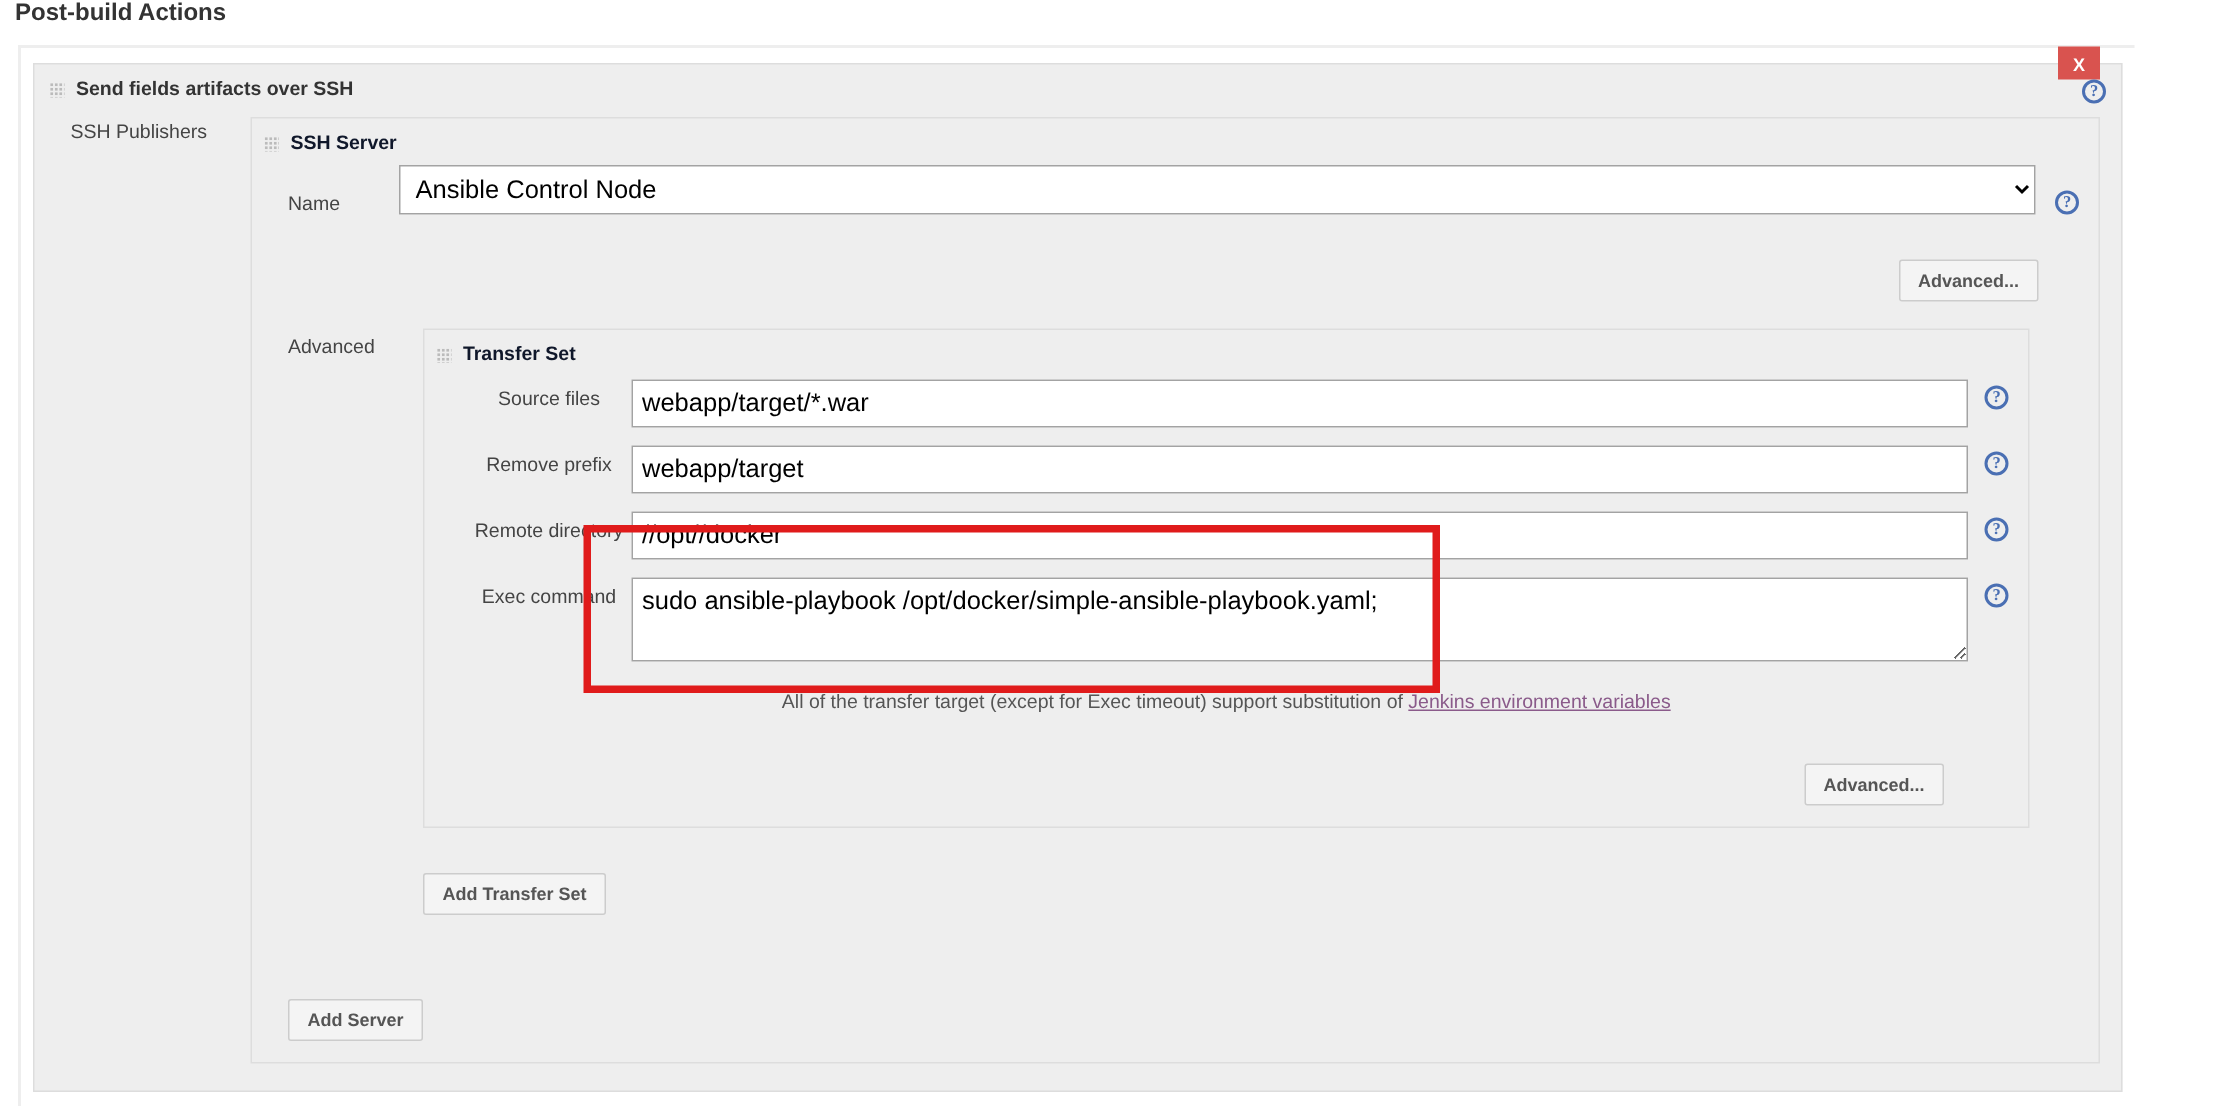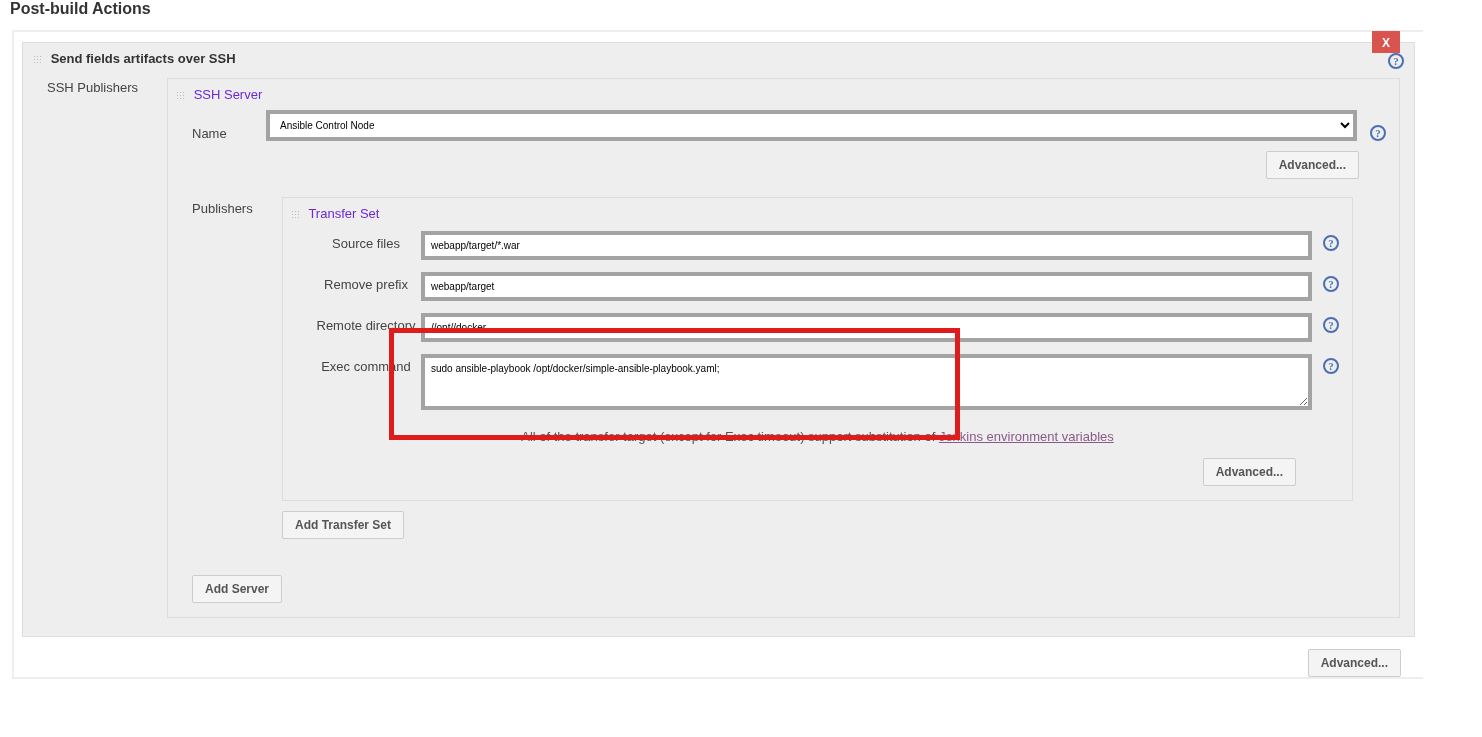--- a/index.html
+++ b/index.html
@@ -88,53 +88,55 @@
   .publishers-box {
     flex: 1;
     border: 1px solid #ddd;
     background: #eee;
     margin-right: 6px;
     position: relative;
     padding: 8px 8px 14px 8px;
   }
   .sub-header {
     padding: 0 0 4px 0;
-    color: #6d28d9;
+    color: #0f172a;
+    font-weight: bold;
   }
   .form-row {
     display: flex;
     align-items: flex-end;
     padding: 4px 0;
   }
   .form-row .lbl {
     width: 90px;
     text-align: left;
     color: #444;
     padding-left: 16px;
   }
   .form-row .control { flex: 1; margin-right: 8px; }
   select, input[type=text], textarea {
     width: 100%;
-    border: 4px solid #a3a3a3;
+    border: 1px solid #a3a3a3;
     background: #fff;
     font-family: inherit;
-    font-size: 10px;
+    font-size: 17px;
     padding: 5px 6px;
     outline: none;
   }
   .row-help { width: 26px; display:flex; justify-content:center; }
   .btn {
     background: #f4f4f4;
     border: 1px solid #ccc;
     color: #555;
     padding: 6px 12px;
     font-weight: bold;
     font-size: 12px;
     cursor: pointer;
     border-radius: 2px;
+    margin-top: 20px;
   }
   .btn-row-right { display:flex; justify-content:flex-end; padding: 6px 32px 4px 0; }
   .transfers-row { display:flex; padding: 14px 8px 4px 16px; }
   .transfers-label { width: 90px; color:#444; padding-top:4px; }
   .transfers-box {
     flex: 1;
     border: 1px solid #ddd;
     background: #eee;
     position: relative;
     padding: 8px 8px 10px 8px;
@@ -214,21 +216,21 @@
             <div class="row-help">
                 <span class="help-icon">?</span>
               </div>
           </div>
 
           <div class="btn-row-right">
             <button class="btn">Advanced...</button>
           </div>
 
           <div class="transfers-row">
-            <div class="transfers-label">Publishers</div>
+            <div class="transfers-label">Advanced</div>
 
             <div class="transfers-box" style="position:relative;">
               <div class="sub-header">
                 <span class="grip"></span>
                 <span>Transfer Set</span>
               </div>
 
               <div class="transfer-set-row">
                 <div class="lbl2">Source files</div>
                 <div class="control2">

